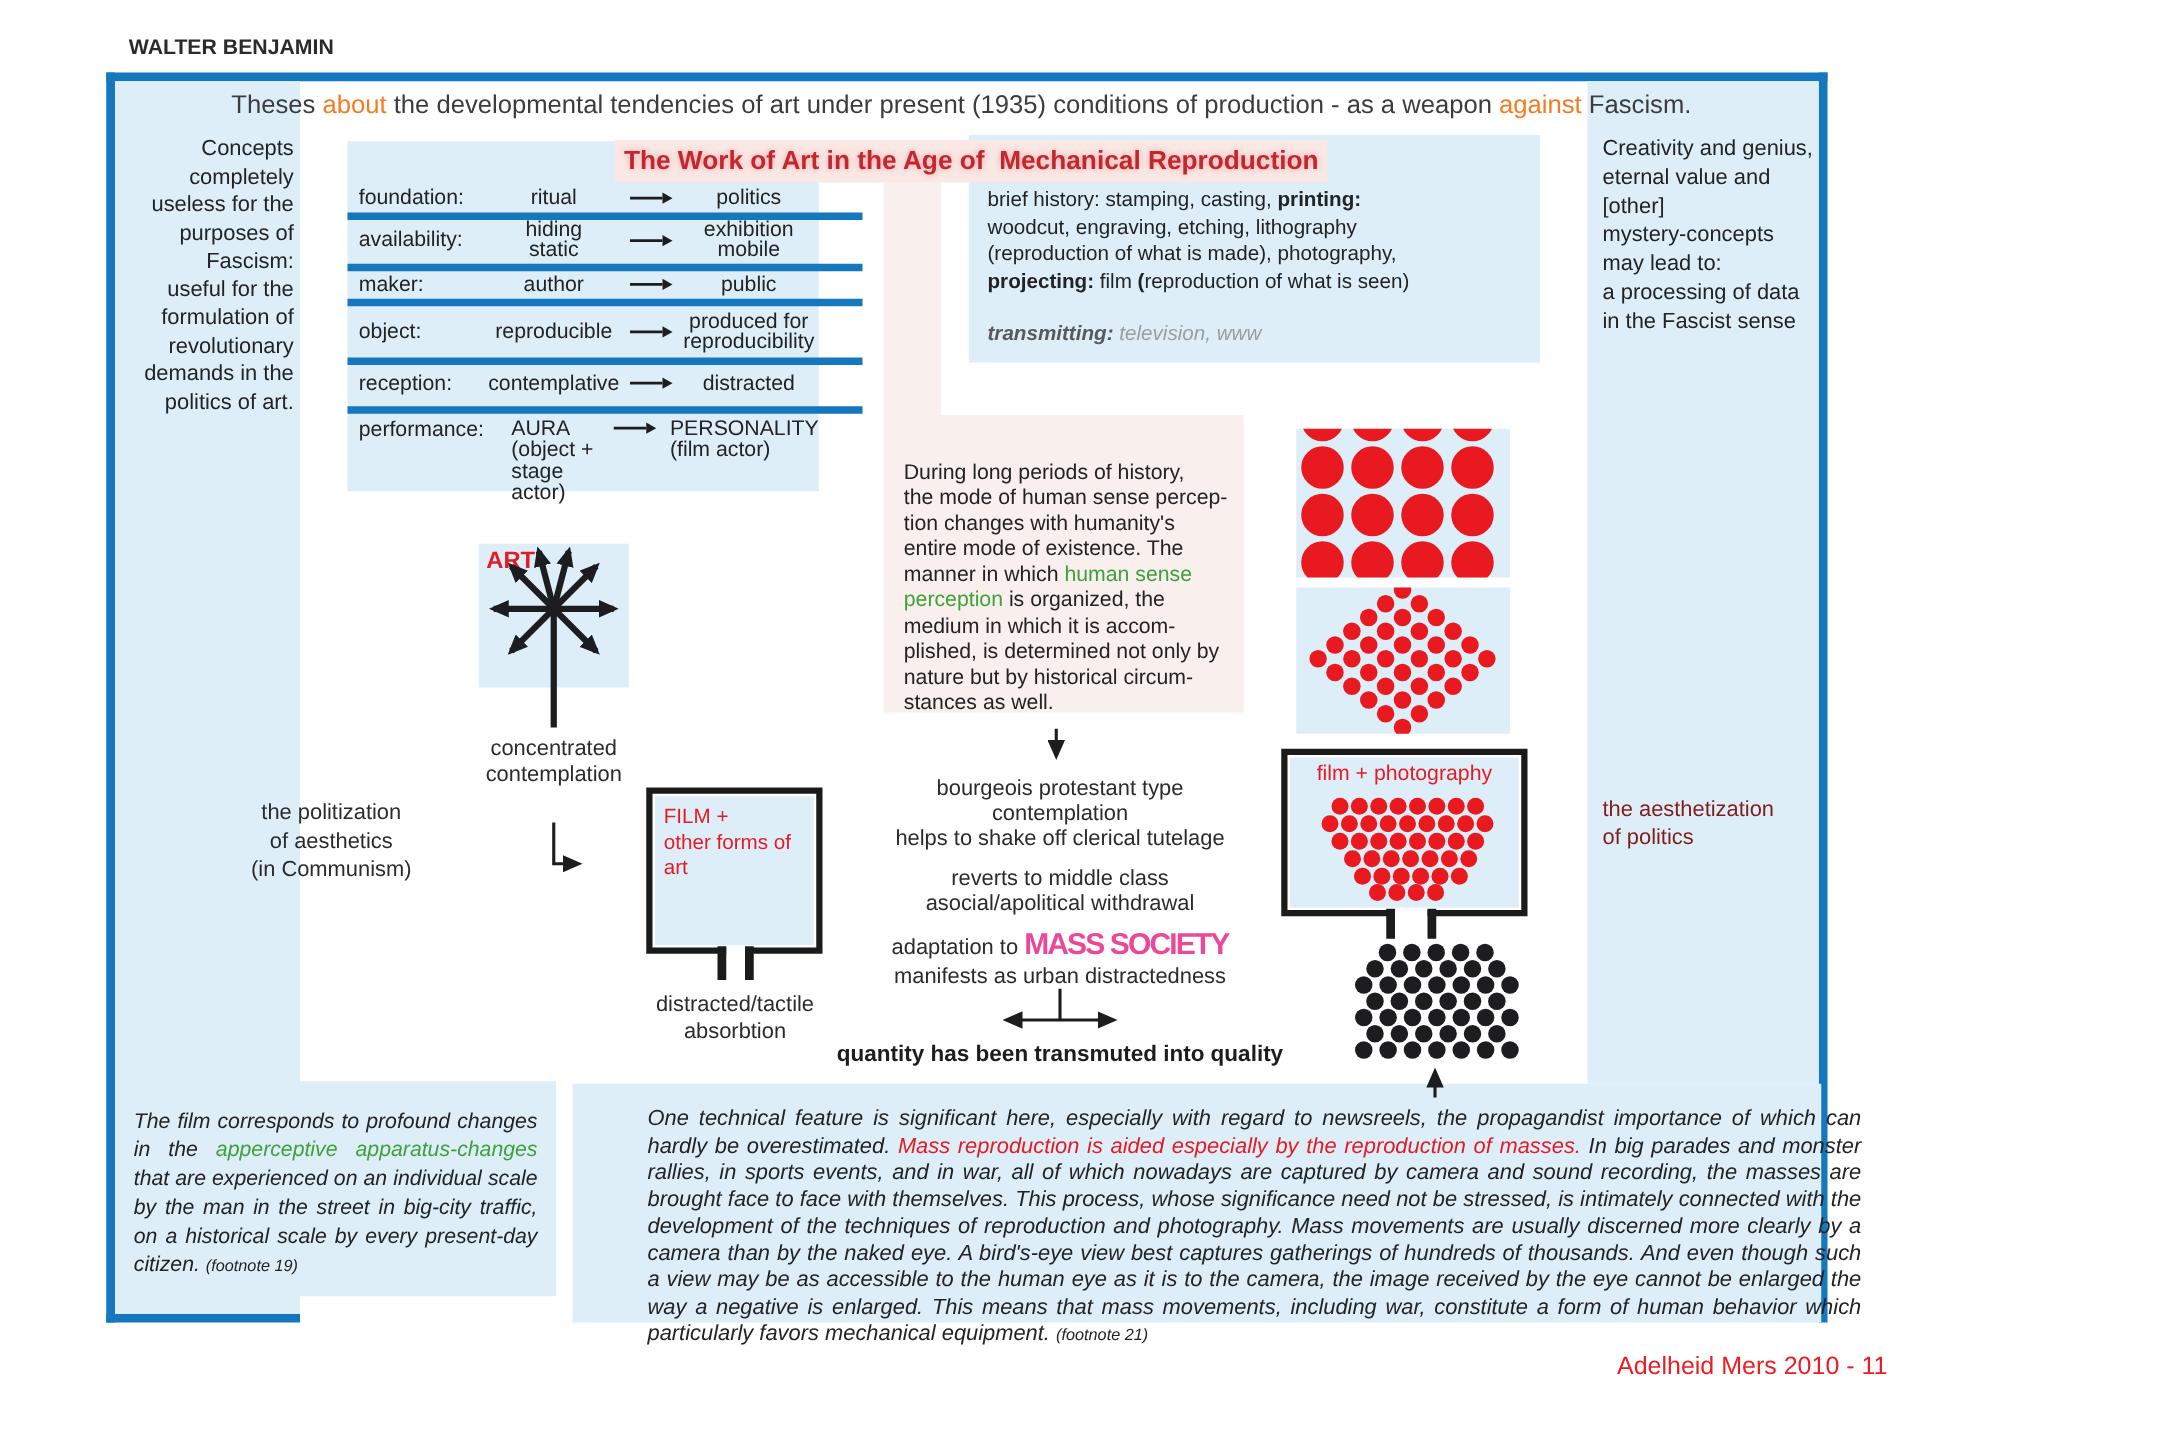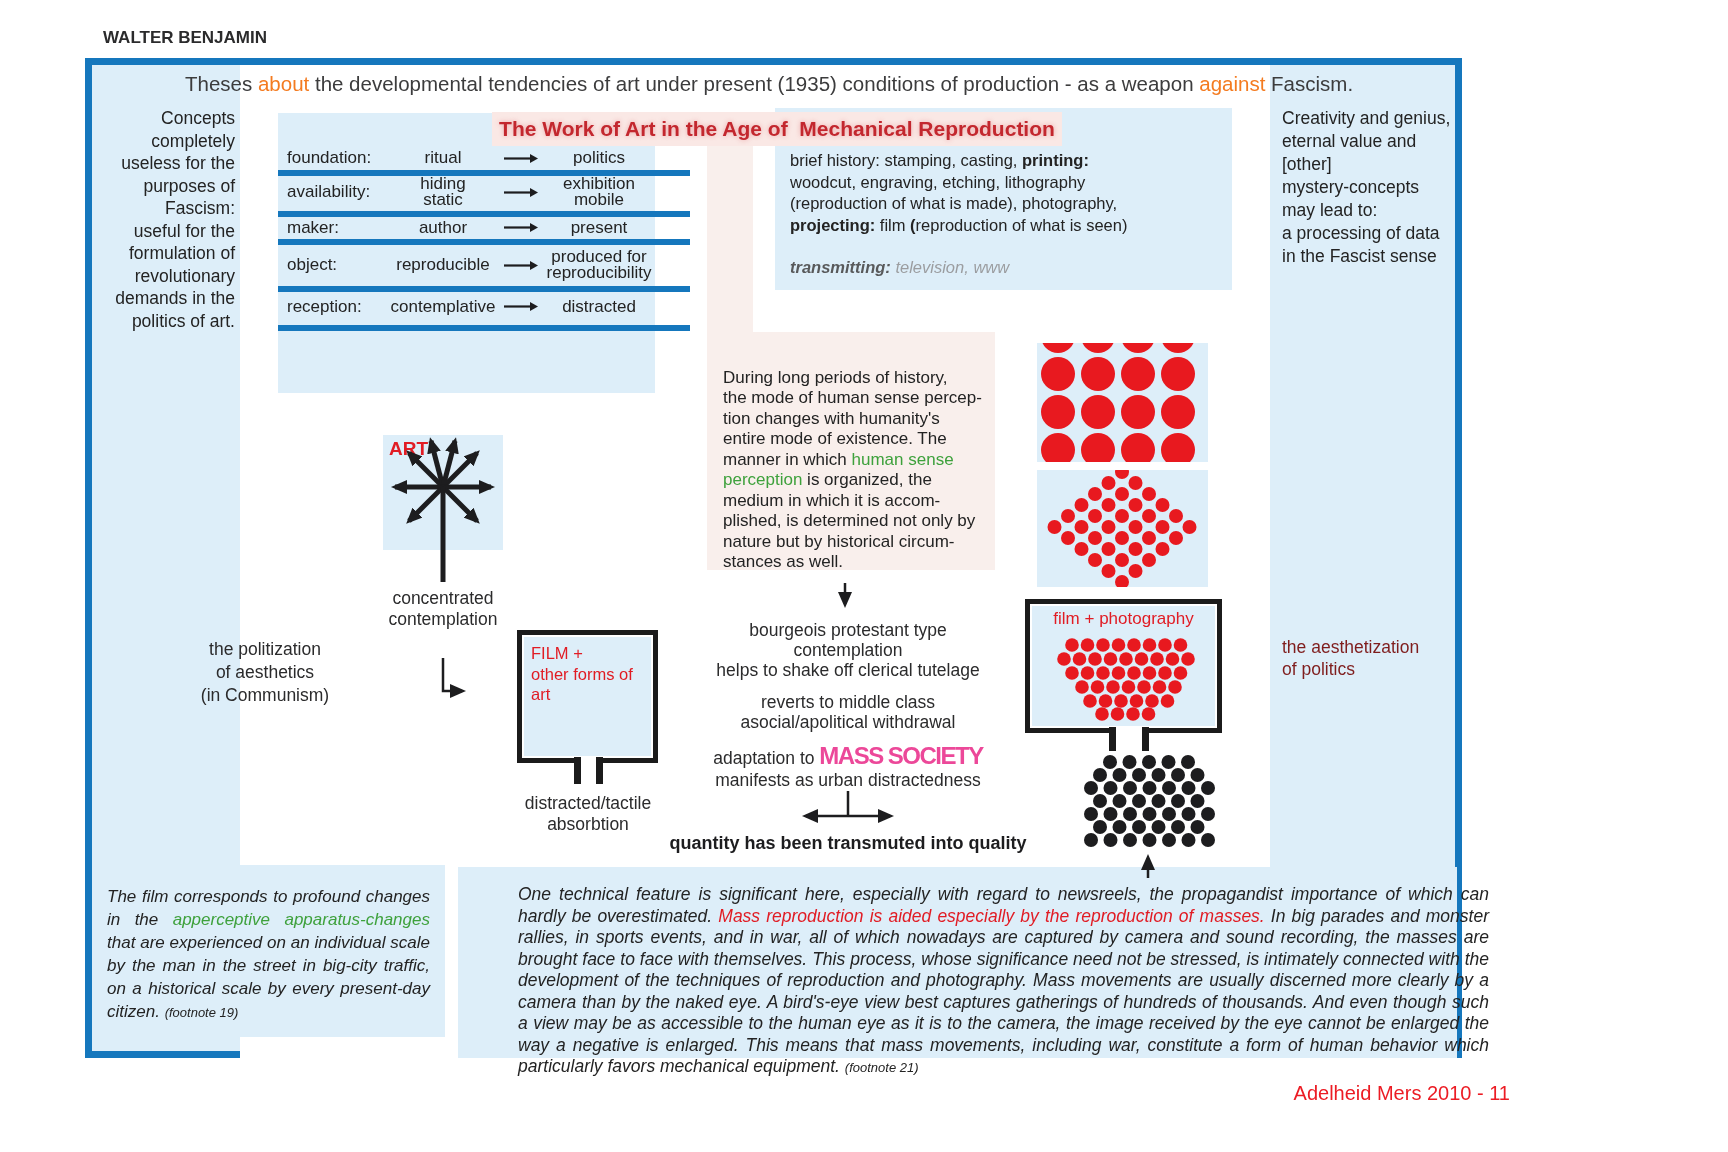--- a/index.html
+++ b/index.html
@@ -116,21 +116,21 @@
     <div class="tfrom">
         <div>author</div>
       </div>
     <div class="tarrow">
         <svg width="36" height="11">
           <line x1="1" y1="5.5" x2="27" y2="5.5" stroke="#1d1d1f" stroke-width="2.2"></line>
           <polygon points="27,1 35,5.5 27,10" fill="#1d1d1f"></polygon>
         </svg>
       </div>
     <div class="tto">
-        <div>present</div>
+        <div>public</div>
       </div>
   </div>
   <div class="trow" style="top:246px;height:38px;">
     <div class="tlabel">object:</div>
     <div class="tfrom">
         <div>reproducible</div>
       </div>
     <div class="tarrow">
         <svg width="36" height="11">
           <line x1="1" y1="5.5" x2="27" y2="5.5" stroke="#1d1d1f" stroke-width="2.2"></line>
@@ -148,20 +148,38 @@
         <div>contemplative</div>
       </div>
     <div class="tarrow">
         <svg width="36" height="11">
           <line x1="1" y1="5.5" x2="27" y2="5.5" stroke="#1d1d1f" stroke-width="2.2"></line>
           <polygon points="27,1 35,5.5 27,10" fill="#1d1d1f"></polygon>
         </svg>
       </div>
     <div class="tto">
         <div>distracted</div>
+      </div>
+  </div>
+  <div class="trow tr-last" style="top:334px;height:60px;">
+    <div class="tlabel">performance:</div>
+    <div class="tfrom">
+        <div>AURA</div>
+        <div>(object +</div>
+        <div>stage actor)</div>
+      </div>
+    <div class="tarrow">
+        <svg width="36" height="11">
+          <line x1="1" y1="5.5" x2="27" y2="5.5" stroke="#1d1d1f" stroke-width="2.2"></line>
+          <polygon points="27,1 35,5.5 27,10" fill="#1d1d1f"></polygon>
+        </svg>
+      </div>
+    <div class="tto">
+        <div>PERSONALITY</div>
+        <div>(film actor)</div>
       </div>
   </div>
 
   <div class="panel" style="left:775px;top:108px;width:457px;height:182px;"></div>
   <div class="abs" style="left:790px;top:150px;width:350px;font-size:16.5px;line-height:21.5px;color:#232323;">
     <span>brief history: stamping, casting, </span><b>printing:</b><span> woodcut, engraving, etching, lithography (reproduction of what is made), photography, </span><b>projecting:</b><span> film </span><b>(</b><span>reproduction of what is seen)</span>
   </div>
   <div class="abs" style="left:790px;top:258px;font-size:16.5px;">
     <span class="gray-b">transmitting:</span><span class="gray-i"> television, www</span>
   </div>

